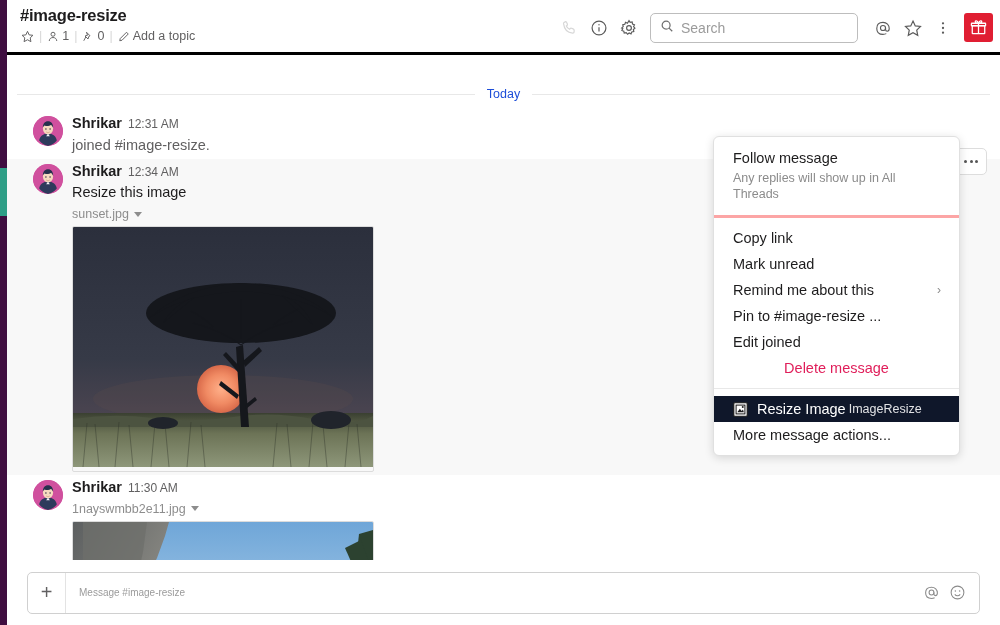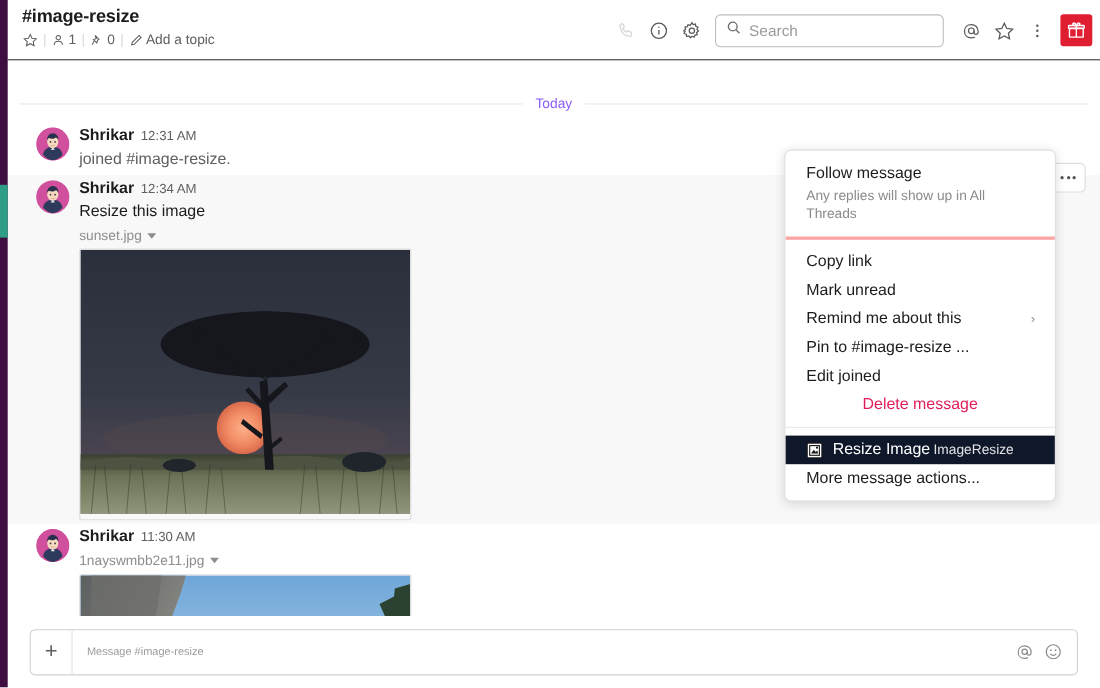--- a/index.html
+++ b/index.html
@@ -28,21 +28,21 @@
     background: #2e9e86;
     z-index: 41;
   }
 
   
   .top-header {
     position: absolute;
     left: 7px; top: 0;
     width: 993px; height: 55px;
     background: #ffffff;
-    border-bottom: 1px solid #000000;
+    border-bottom: 3px solid #000000;
   }
   .channel-title {
     position: absolute;
     left: 13px; top: 6px;
     font-size: 16.5px;
     font-weight: bold;
     color: #1d1c1d;
     letter-spacing: -0.2px;
   }
   .channel-meta {
@@ -133,21 +133,21 @@
     left: 10px; right: 10px;
     top: 50%;
     height: 1px;
     background: #e8e8e8;
   }
   .day-label {
     position: relative;
     background: #ffffff;
     padding: 0 12px;
     font-size: 12.5px;
-    color: #8b5cf6;
+    color: #1d4ed8;
     z-index: 2;
   }
 
   .message {
     display: flex;
     padding: 3px 20px 3px 26px;
     position: relative;
   }
   .message.hovered { background: #f8f8f8; }
 

